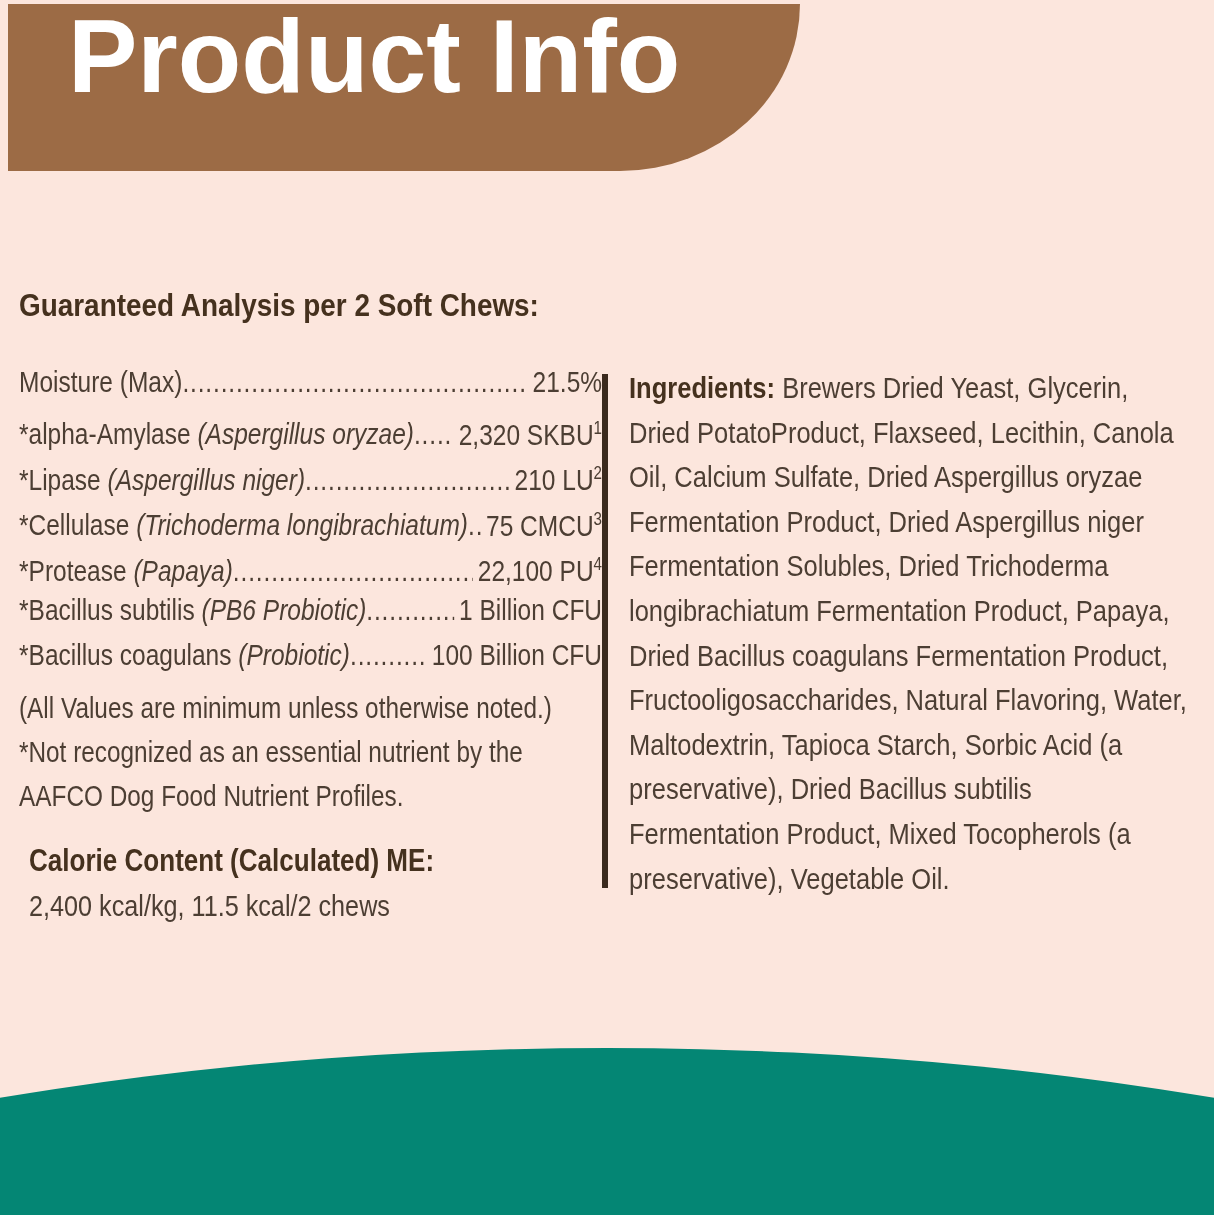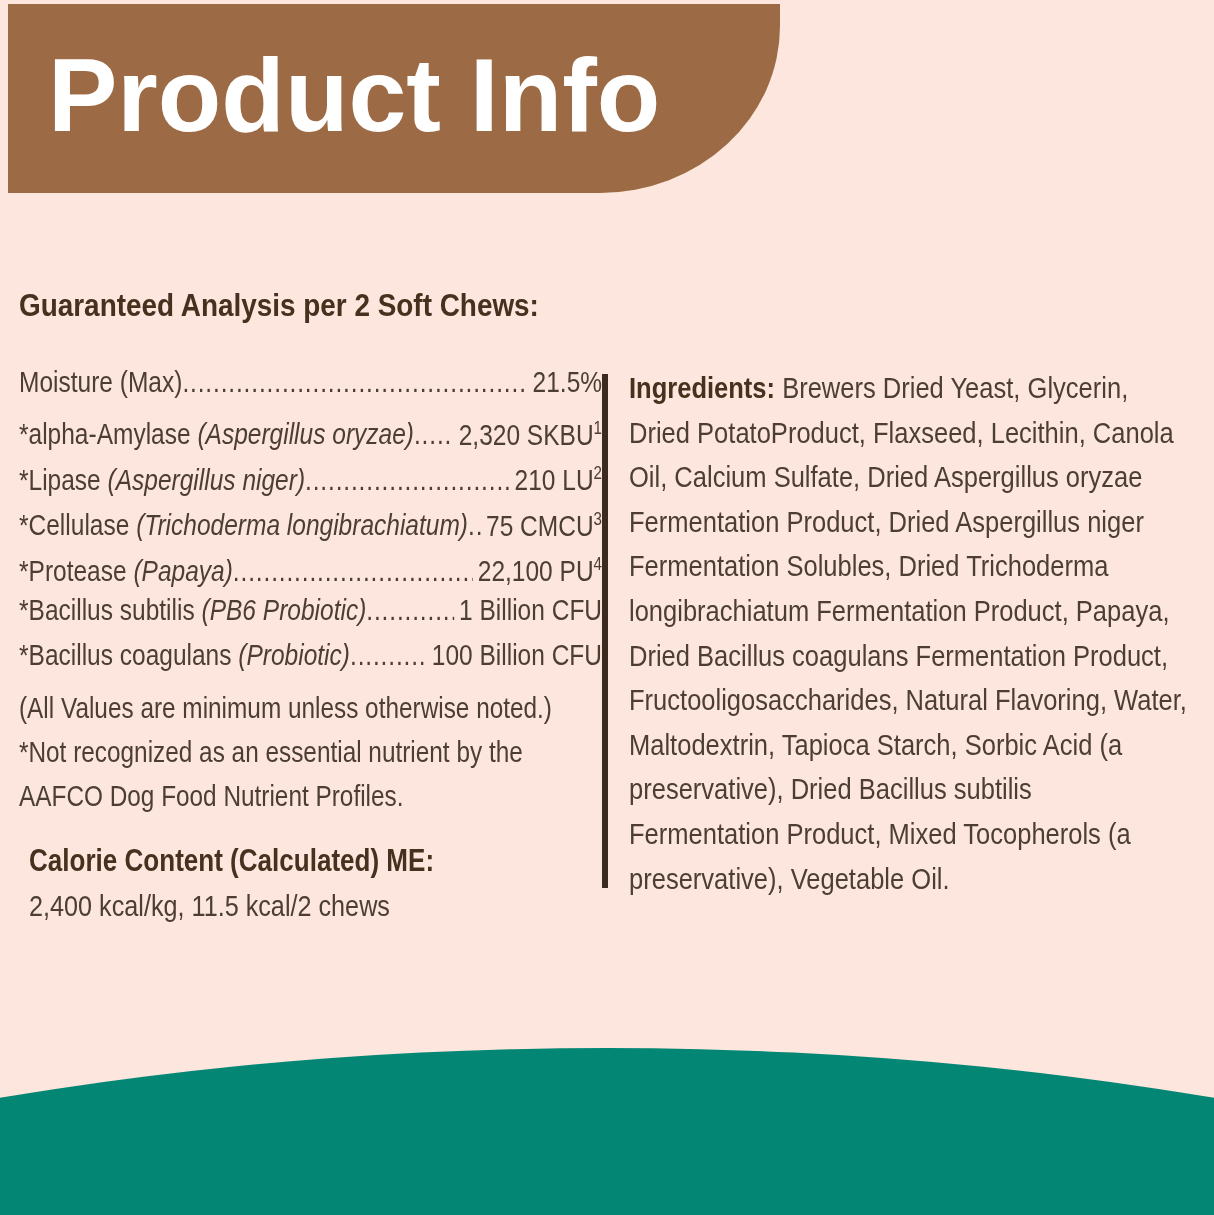--- a/index.html
+++ b/index.html
@@ -16,25 +16,25 @@
     font-family: "Liberation Sans", "DejaVu Sans", sans-serif;
     color: var(--body-text, #4c3e33);
   }
 
   
   .header {
     position: absolute;
     left: 8px;
     top: 4px;
     width: 772px;
-    height: 189px;
+    height: 167px;
     background: var(--header-brown, #9c6b45);
     border-bottom-right-radius: 180px 167px;
     display: flex;
-    align-items: center;
+    padding-left: 20px;
   }
   .title {
     color: var(--title-text, #ffffff);
     font-size: 104px;
     font-weight: bold;
     line-height: 1;
     padding-left: 40px;
     padding-bottom: 8px;
     white-space: nowrap;
   }

